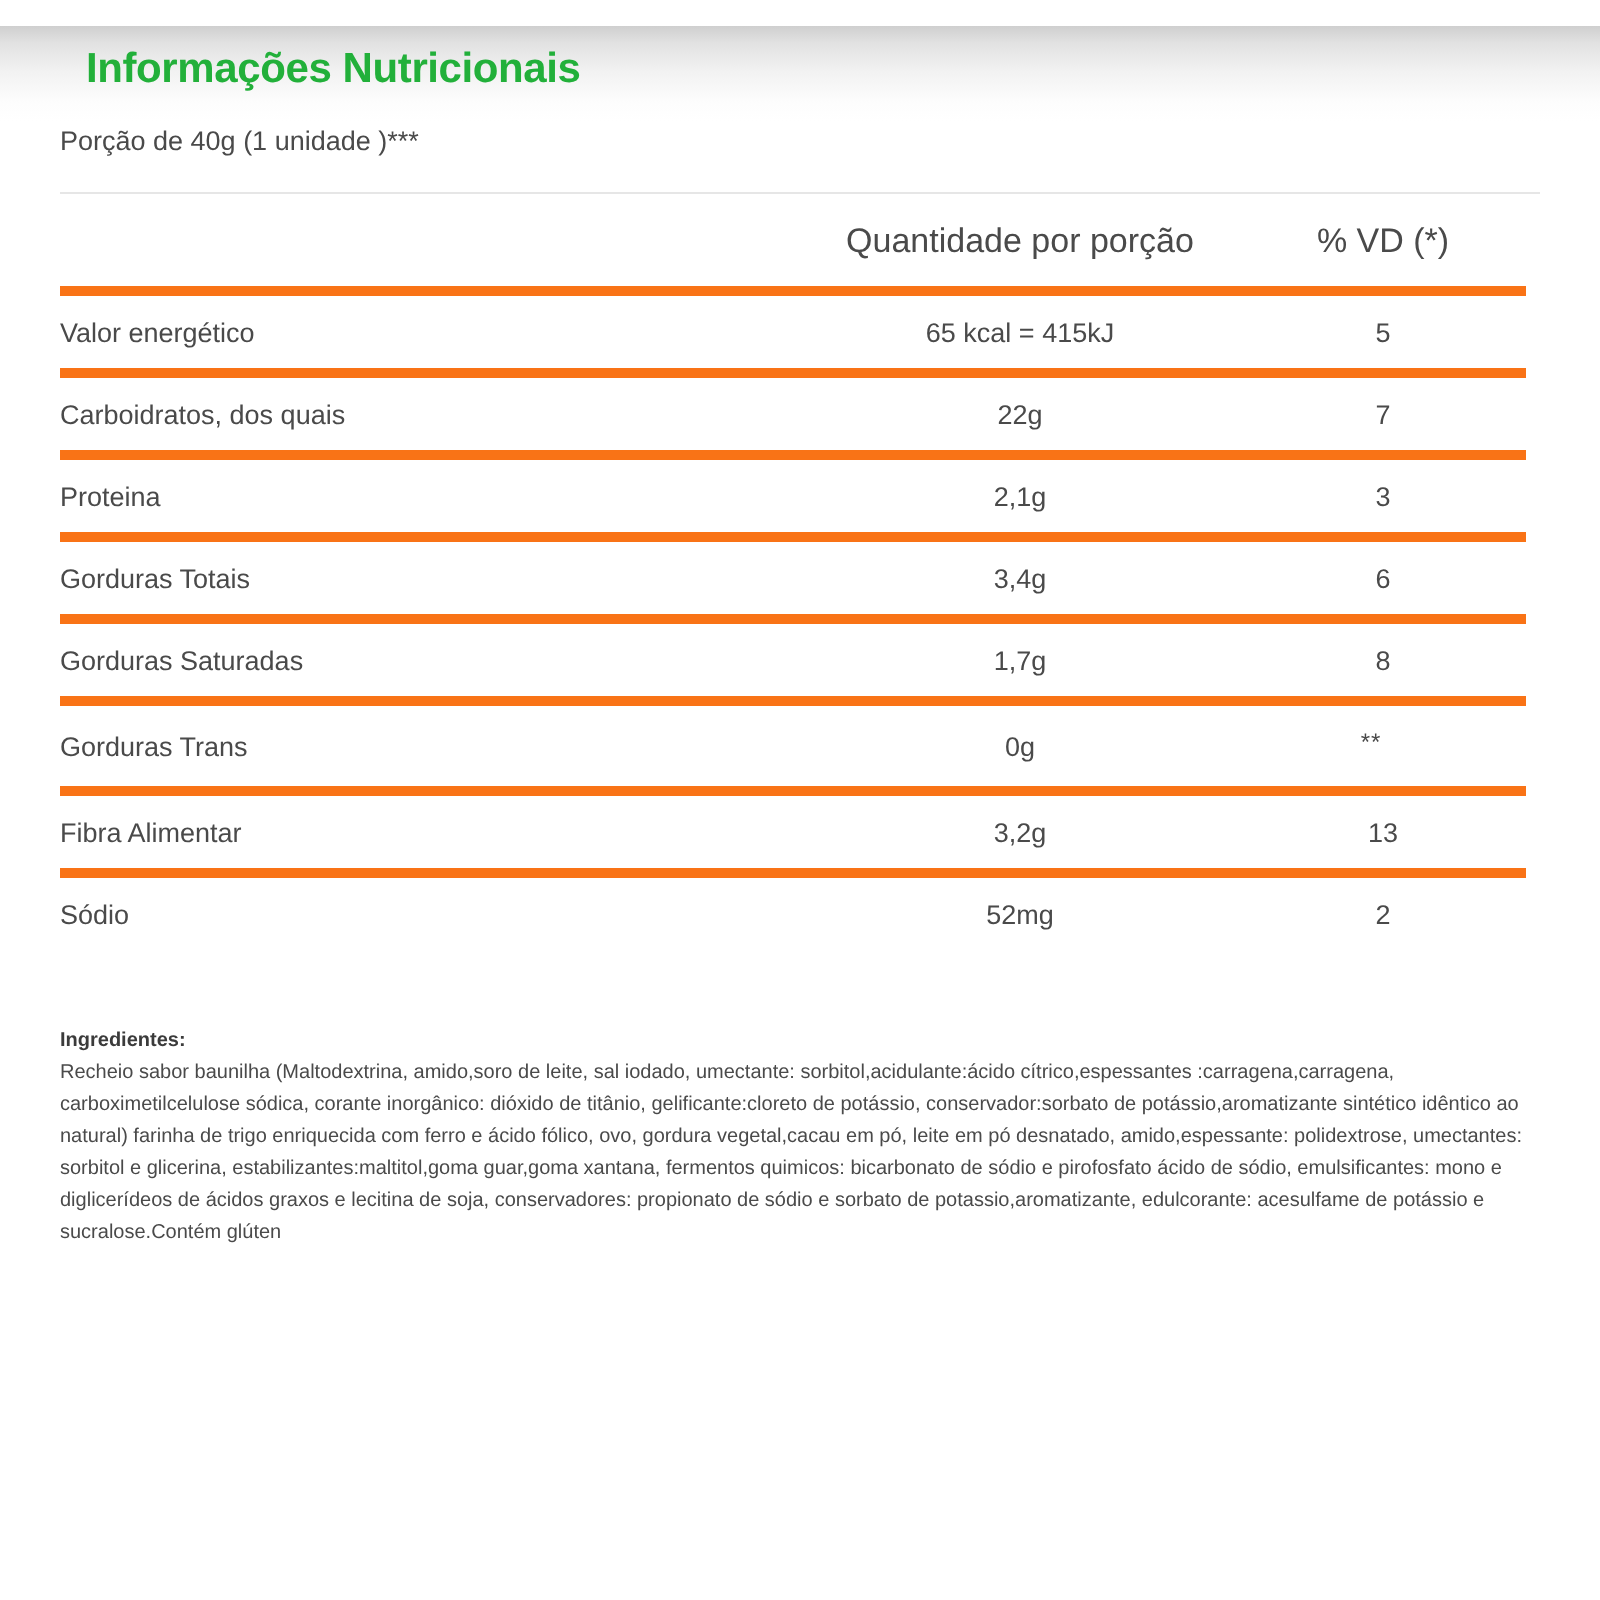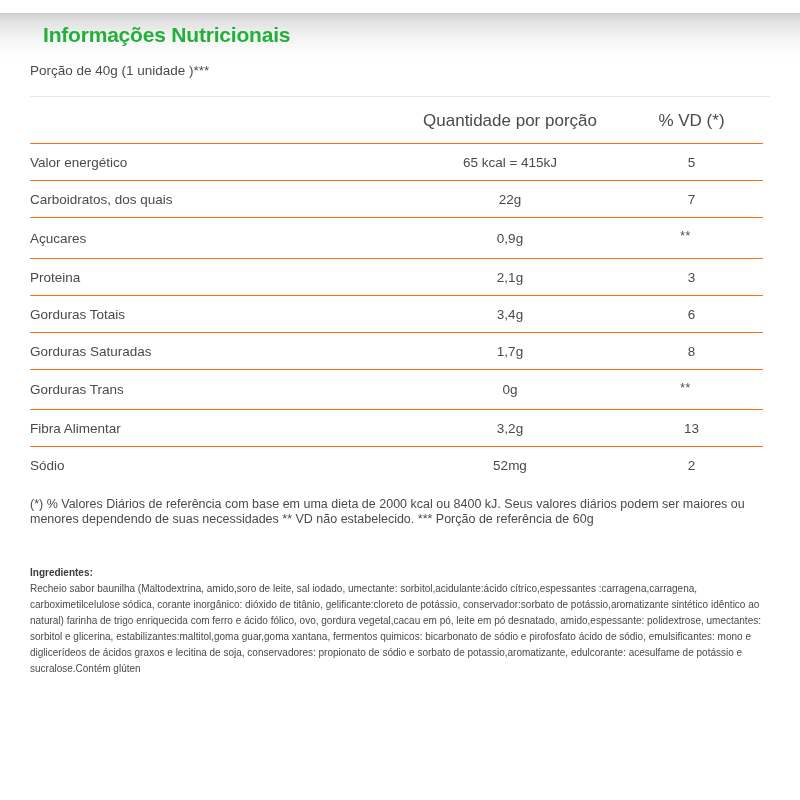--- a/index.html
+++ b/index.html
@@ -68,21 +68,21 @@
     color: #4a4a4a;
     padding: 14px 0 12px 0;
     text-align: center;
     border: 0;
   }
   table.nutri th.h-label { text-align: left; }
   table.nutri td {
     font-size: 13.5px;
     color: #4a4a4a;
     padding: 11px 0 10px 0;
-    border-top: 1px solid #f97316;
+    border-top: 5px solid #f97316;
     vertical-align: middle;
   }
   table.nutri td.lbl { text-align: left; }
   table.nutri td.qty { text-align: center; }
   table.nutri td.vd  { text-align: center; }
   table.nutri td.vd .stars {
     display: inline-block;
     vertical-align: super;
     font-size: 12px;
     line-height: 1;
@@ -148,25 +148,20 @@
             <td class="lbl">Valor energético</td>
             <td class="qty">65 kcal = 415kJ</td>
             <td class="vd">5</td>
           </tr>
           <tr>
             <td class="lbl">Carboidratos, dos quais</td>
             <td class="qty">22g</td>
             <td class="vd">7</td>
           </tr>
           <tr>
-            <td class="lbl">Açucares</td>
-            <td class="qty">0,9g</td>
-            <td class="vd"><span class="stars">**</span></td>
-          </tr>
-          <tr>
             <td class="lbl">Proteina</td>
             <td class="qty">2,1g</td>
             <td class="vd">3</td>
           </tr>
           <tr>
             <td class="lbl">Gorduras Totais</td>
             <td class="qty">3,4g</td>
             <td class="vd">6</td>
           </tr>
           <tr>
@@ -185,21 +180,20 @@
             <td class="vd">13</td>
           </tr>
           <tr>
             <td class="lbl">Sódio</td>
             <td class="qty">52mg</td>
             <td class="vd">2</td>
           </tr>
         </tbody>
     </table>
 
-    <div class="footnote">(*) % Valores Diários de referência com base em uma dieta de 2000 kcal ou 8400 kJ. Seus valores diários podem ser maiores ou menores dependendo de suas necessidades ** VD não estabelecido. *** Porção de referência de 60g</div>
 
     <div class="ing-block">
       <div class="ing-title">Ingredientes:</div>
       <div class="ing-body">Recheio sabor baunilha (Maltodextrina, amido,soro de leite, sal iodado, umectante: sorbitol,acidulante:ácido cítrico,espessantes :carragena,carragena, carboximetilcelulose sódica, corante inorgânico: dióxido de titânio, gelificante:cloreto de potássio, conservador:sorbato de potássio,aromatizante sintético idêntico ao natural) farinha de trigo enriquecida com ferro e ácido fólico, ovo, gordura vegetal,cacau em pó, leite em pó desnatado, amido,espessante: polidextrose, umectantes: sorbitol e glicerina, estabilizantes:maltitol,goma guar,goma xantana, fermentos quimicos: bicarbonato de sódio e pirofosfato ácido de sódio, emulsificantes: mono e diglicerídeos de ácidos graxos  e lecitina de soja, conservadores: propionato de sódio e sorbato de potassio,aromatizante, edulcorante: acesulfame de potássio e sucralose.Contém glúten</div>
     </div>
 
   </div>
 </div>
 
 </body></html>

